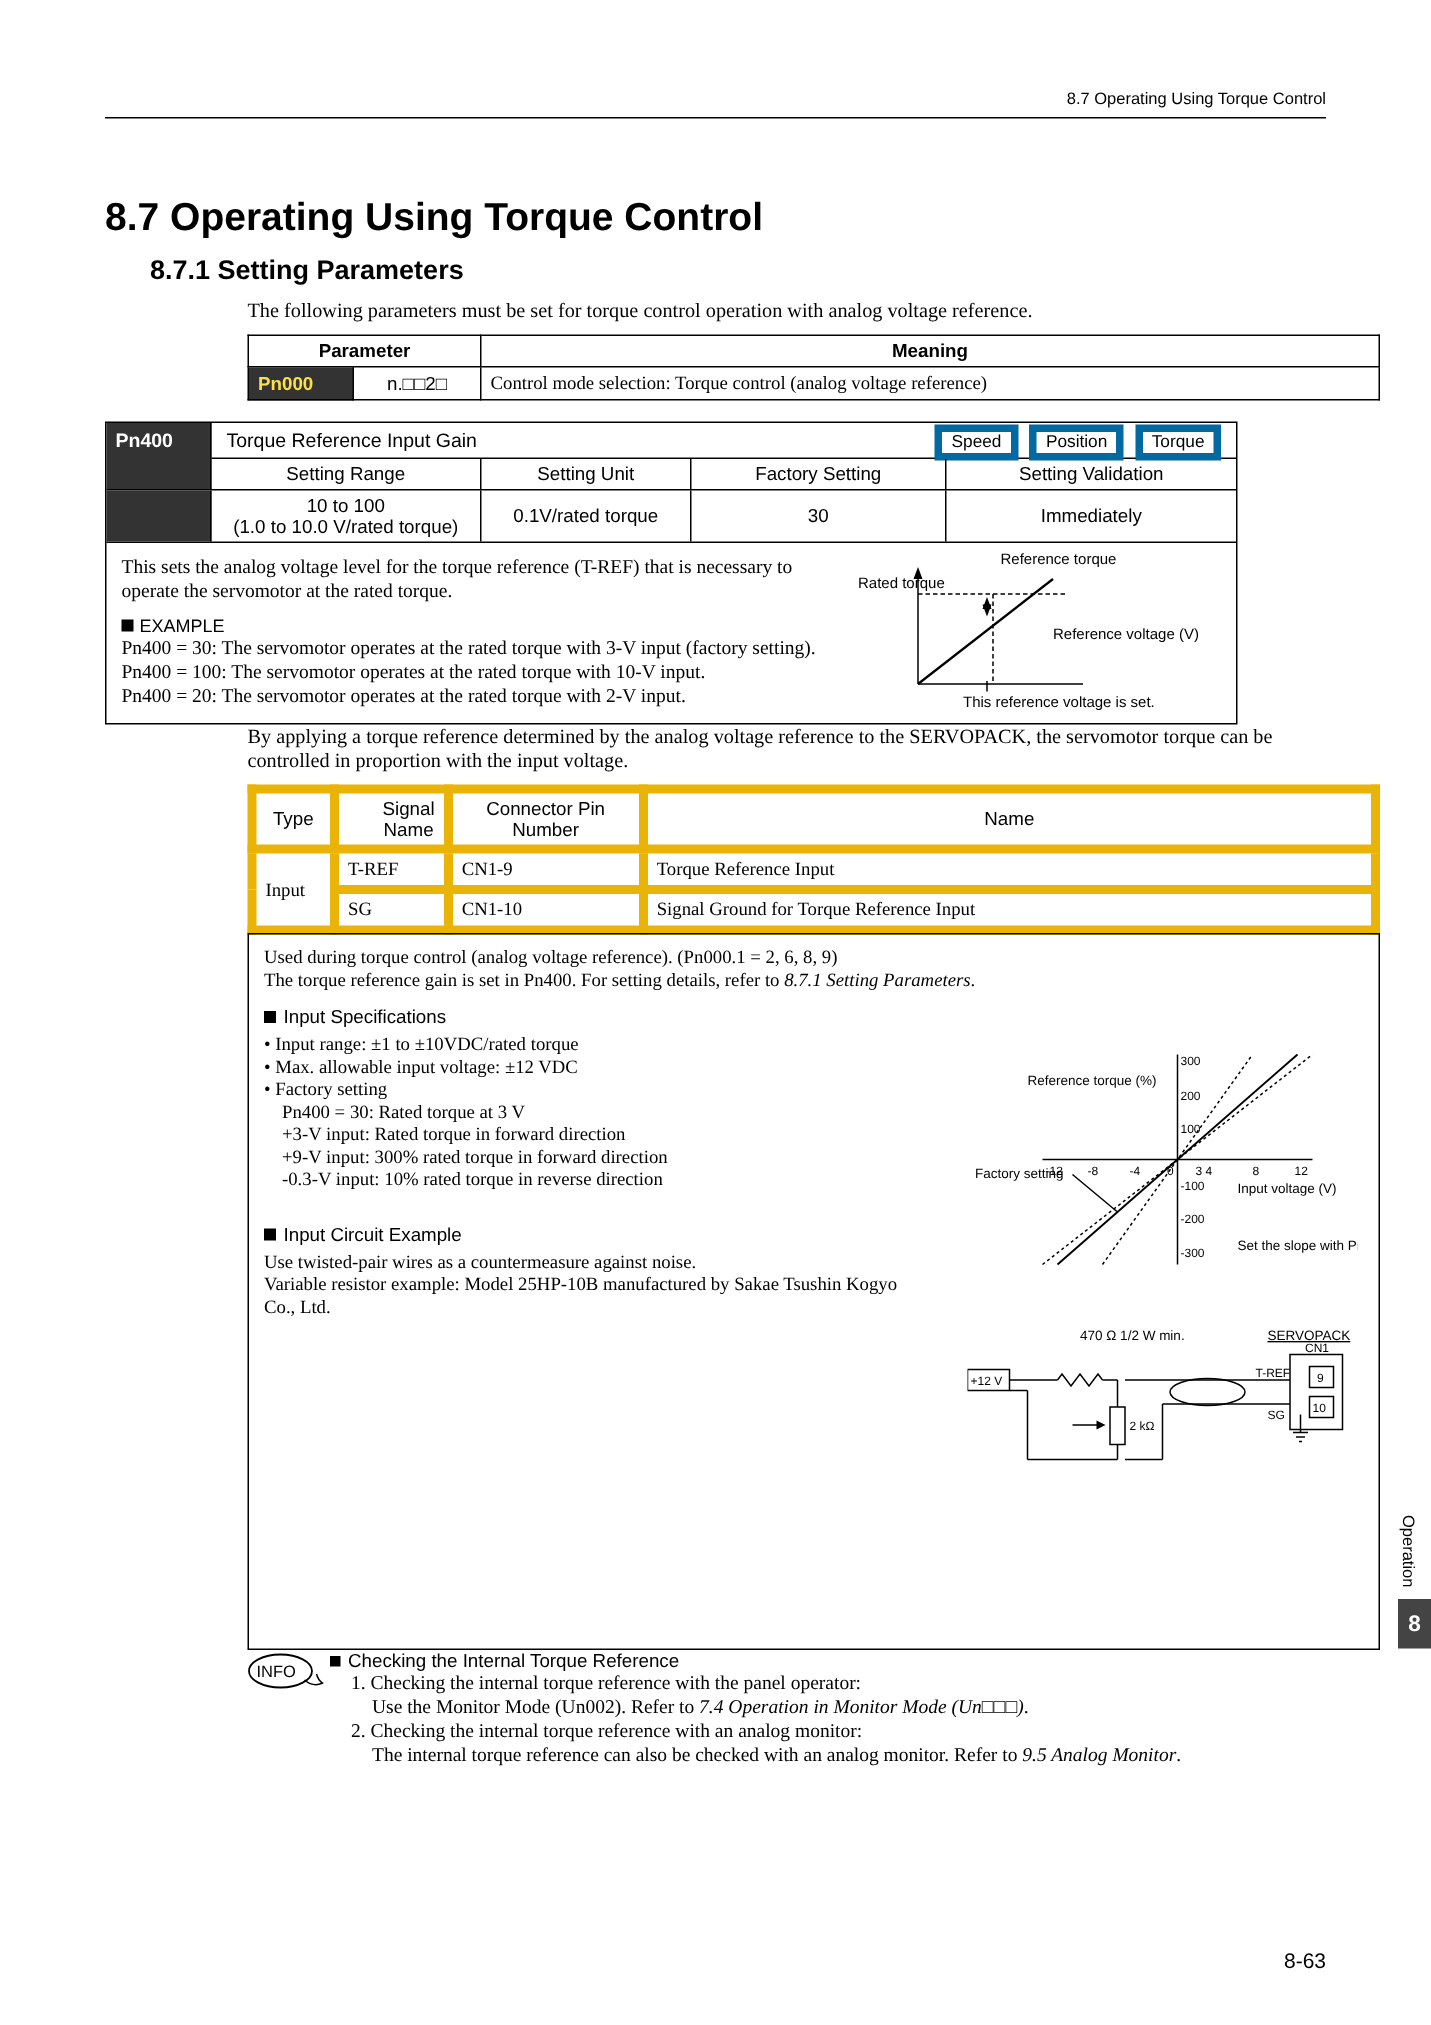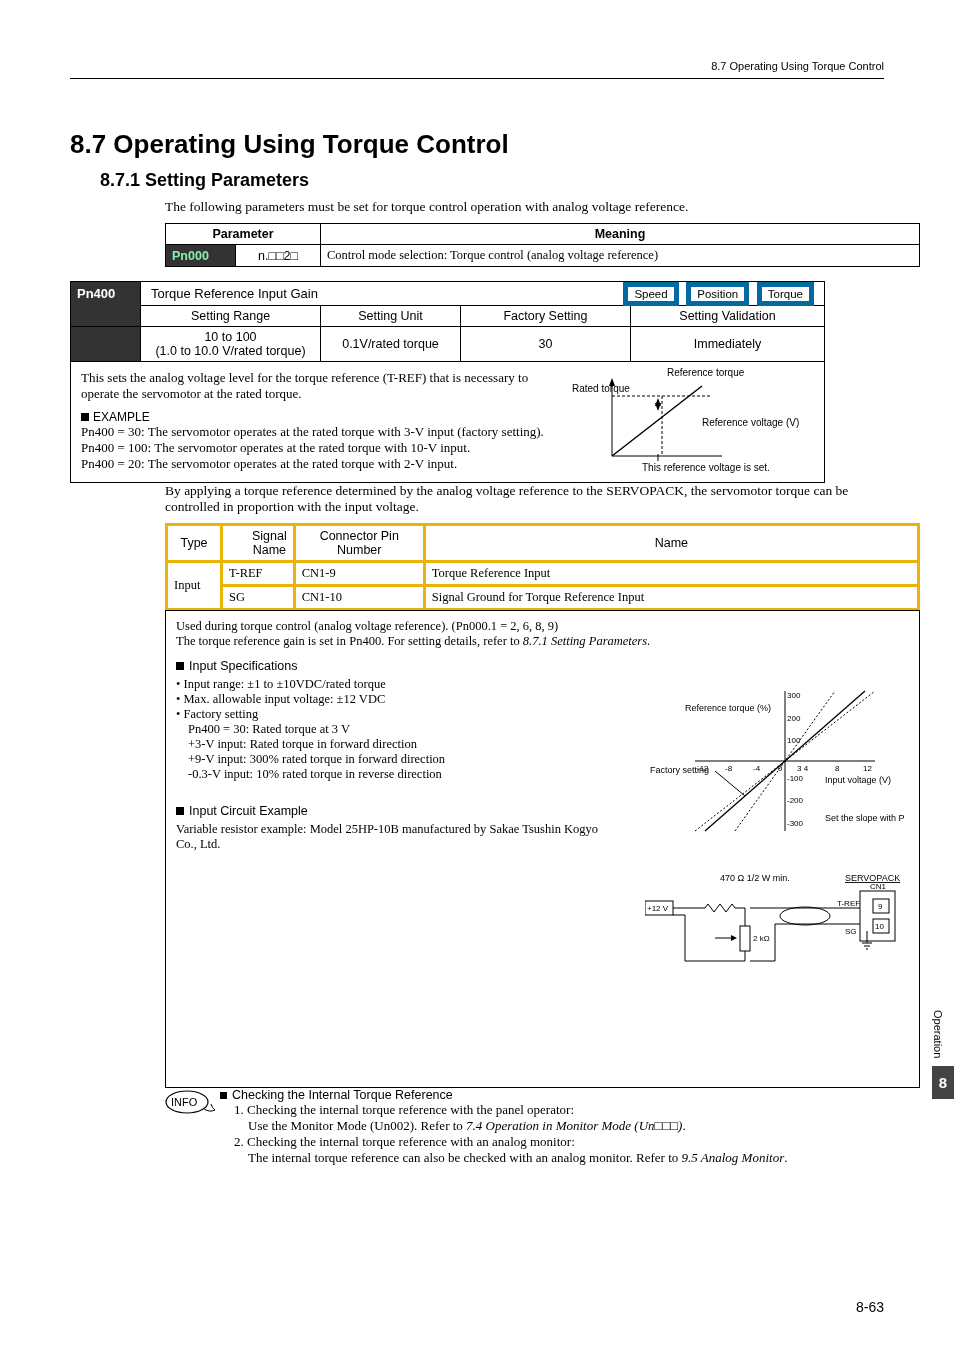--- a/index.html
+++ b/index.html
@@ -7,38 +7,38 @@
   .sans { font-family: Arial, Helvetica, sans-serif; }
   .page { padding: 60px 70px 40px 70px; }
   .header-line { border-top: 1px solid #000; margin-top: 6px; }
   .header-text { text-align: right; font-size: 11px; font-family: Arial, sans-serif; }
   .main-heading { font-size: 26px; font-family: Arial, sans-serif; margin-top: 50px; margin-bottom: 10px; }
   .sub-heading { font-size: 18px; font-family: Arial, sans-serif; margin-left: 30px; margin-bottom: 8px; }
   .body-text { margin-left: 95px; margin-bottom: 8px; font-size: 13.5px; }
   table { border-collapse: collapse; }
   .tbl1 { margin-left: 95px; width: 755px; }
   .tbl1 th, .tbl1 td { border: 1px solid #000; padding: 3px 6px; font-size: 12.5px; }
-  .tbl1 .param-cell { background: #333; color: #86efac; font-family: Arial, sans-serif; font-weight: bold; width: 70px; text-align:left;}
+  .tbl1 .param-cell { background: #333; color: #fde047; font-family: Arial, sans-serif; font-weight: bold; width: 70px; text-align:left;}
   .tbl1 .code-cell { width: 85px; text-align:center; font-family: Arial, sans-serif; }
   .tbl2-wrap { width: 755px; border: 1.5px solid #000; margin-top: 14px; }
   .tbl2-head { display:flex; }
   .tbl2-pn { background:#333; color:#fff; font-family: Arial,sans-serif; font-weight:bold; width: 70px; padding:4px 6px; border-right:1px solid #000; }
   .tbl2-title { flex:1; padding:4px 10px; font-family: Arial, sans-serif; display:flex; justify-content: space-between; align-items: center; border-bottom:1px solid #000;}
   .tag-box { border:5px solid #0369a1; padding:1px 6px; font-size:11.5px; margin-left: 4px; }
   .tbl2-row { display:flex; border-bottom:1px solid #000; }
   .tbl2-blank { width:70px; background:#333; border-right:1px solid #000;}
   .tbl2-cell { border-right:1px solid #000; padding:3px 6px; text-align:center; font-family: Arial,sans-serif; font-size:12.5px; }
   .tbl2-cell:last-child { border-right:none;}
   .w1{width:180px;} .w2{width:140px;} .w3{width:170px;} .w4{flex:1;}
   .desc-area { padding: 8px 10px 10px 10px; font-size:13px; position:relative; }
   .example-head { font-family: Arial, sans-serif; font-size:12px; margin-top:8px; }
   .sq { display:inline-block; width:8px; height:8px; background:#000; margin-right:4px; vertical-align: 0px; }
   .graph1 { position:absolute; right:12px; top:4px; width:240px; height:110px; font-family:Arial,sans-serif; font-size:10px;}
   .tbl3 { margin-left: 95px; width: 755px; margin-top: 4px; }
-  .tbl3 th, .tbl3 td { border:3px solid #eab308; padding:3px 6px; font-size:12.5px; }
+  .tbl3 th, .tbl3 td { border:6px solid #eab308; padding:3px 6px; font-size:12.5px; }
   .tbl3 th { font-weight:normal; font-family:Arial,sans-serif; text-align:center; }
   .box872 { margin-left: 95px; border:1px solid #000; width:755px; padding:8px 10px; margin-top: -1px; position:relative; font-size:12.5px;}
   .box872 .sq2 { display:inline-block; width:8px; height:8px; background:#000; margin-right:5px;}
   .box872 .sect { font-family: Arial, sans-serif; font-size:12.5px; margin-top:10px; margin-bottom:4px;}
   .graph2 { position:absolute; right:14px; top:70px; width:260px; height:160px; font-family:Arial,sans-serif; font-size:9px;}
   .circuit { position:absolute; right:14px; top:260px; width:260px; height:105px; font-family:Arial,sans-serif; font-size:9px;}
   .info-row { margin-left: 95px; display:flex; }
   .info-icon { width:55px; flex-shrink:0; }
   .info-body { flex:1; font-size:13px; }
   .info-body .sect { font-family:Arial,sans-serif; font-size:12.5px; }
@@ -158,20 +158,21 @@
     <div class="sect"><span class="sq2"></span><span>Input Specifications</span></div>
     <div>• Input range: ±1 to ±10VDC/rated torque</div>
     <div>• Max. allowable input voltage: ±12 VDC</div>
     <div>• Factory setting</div>
     <div style="margin-left:12px;">Pn400 = 30: Rated torque at 3 V</div>
     <div style="margin-left:12px;">+3-V input: Rated torque in forward direction</div>
     <div style="margin-left:12px;">+9-V input: 300% rated torque in forward direction</div>
     <div style="margin-left:12px;">-0.3-V input: 10% rated torque in reverse direction</div>
 
     <div class="sect" style="margin-top:22px;"><span class="sq2"></span><span>Input Circuit Example</span></div>
+    <div style="width:430px;">Use twisted-pair wires as a countermeasure against noise.</div>
     <div style="width:430px;">Variable resistor example: Model 25HP-10B manufactured by Sakae Tsushin Kogyo Co., Ltd.</div>
 
     <div class="graph2">
       <svg width="260" height="160" viewBox="0 0 260 160">
         <line x1="50" y1="80" x2="230" y2="80" stroke="#000"></line>
         <line x1="140" y1="10" x2="140" y2="150" stroke="#000"></line>
         <line x1="60" y1="150" x2="220" y2="10" stroke="#000" stroke-width="1.3"></line>
         <line x1="50" y1="150" x2="230" y2="10" stroke="#000" stroke-dasharray="2,2"></line>
         <line x1="90" y1="150" x2="190" y2="10" stroke="#000" stroke-dasharray="2,2"></line>
         <text x="142" y="17" font-size="8">300</text>

